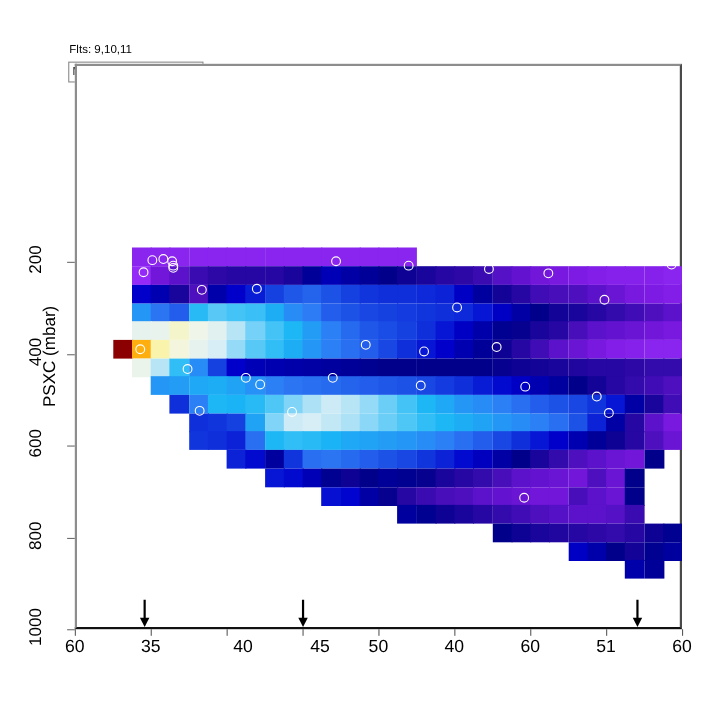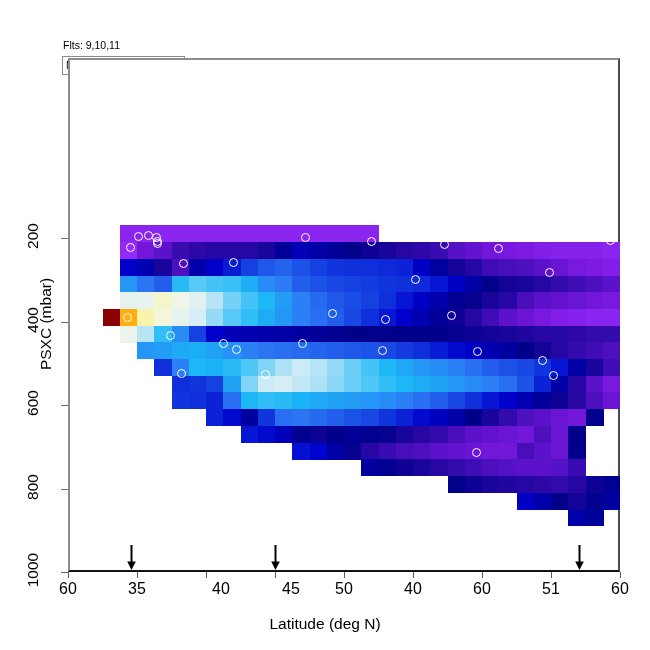--- a/index.html
+++ b/index.html
@@ -562,15 +562,14 @@
           <line x1="5.5" y1="0" x2="5.5" y2="19" stroke="#000" stroke-width="2"></line>
           <polygon points="5.5,25 1.2,16.5 9.8,16.5" fill="#000"></polygon>
         </svg></div>
       <div class="arrow" style="left: 574.48px; top: 545px;"><svg width="11" height="26" viewBox="0 0 11 26">
           <line x1="5.5" y1="0" x2="5.5" y2="19" stroke="#000" stroke-width="2"></line>
           <polygon points="5.5,25 1.2,16.5 9.8,16.5" fill="#000"></polygon>
         </svg></div>
     </div>
 
   <div id="y-axis-title">PSXC (mbar)</div>
-  <div id="x-axis-title">Latitude (deg N)</div>
 
 </div>
 
 </body></html>

